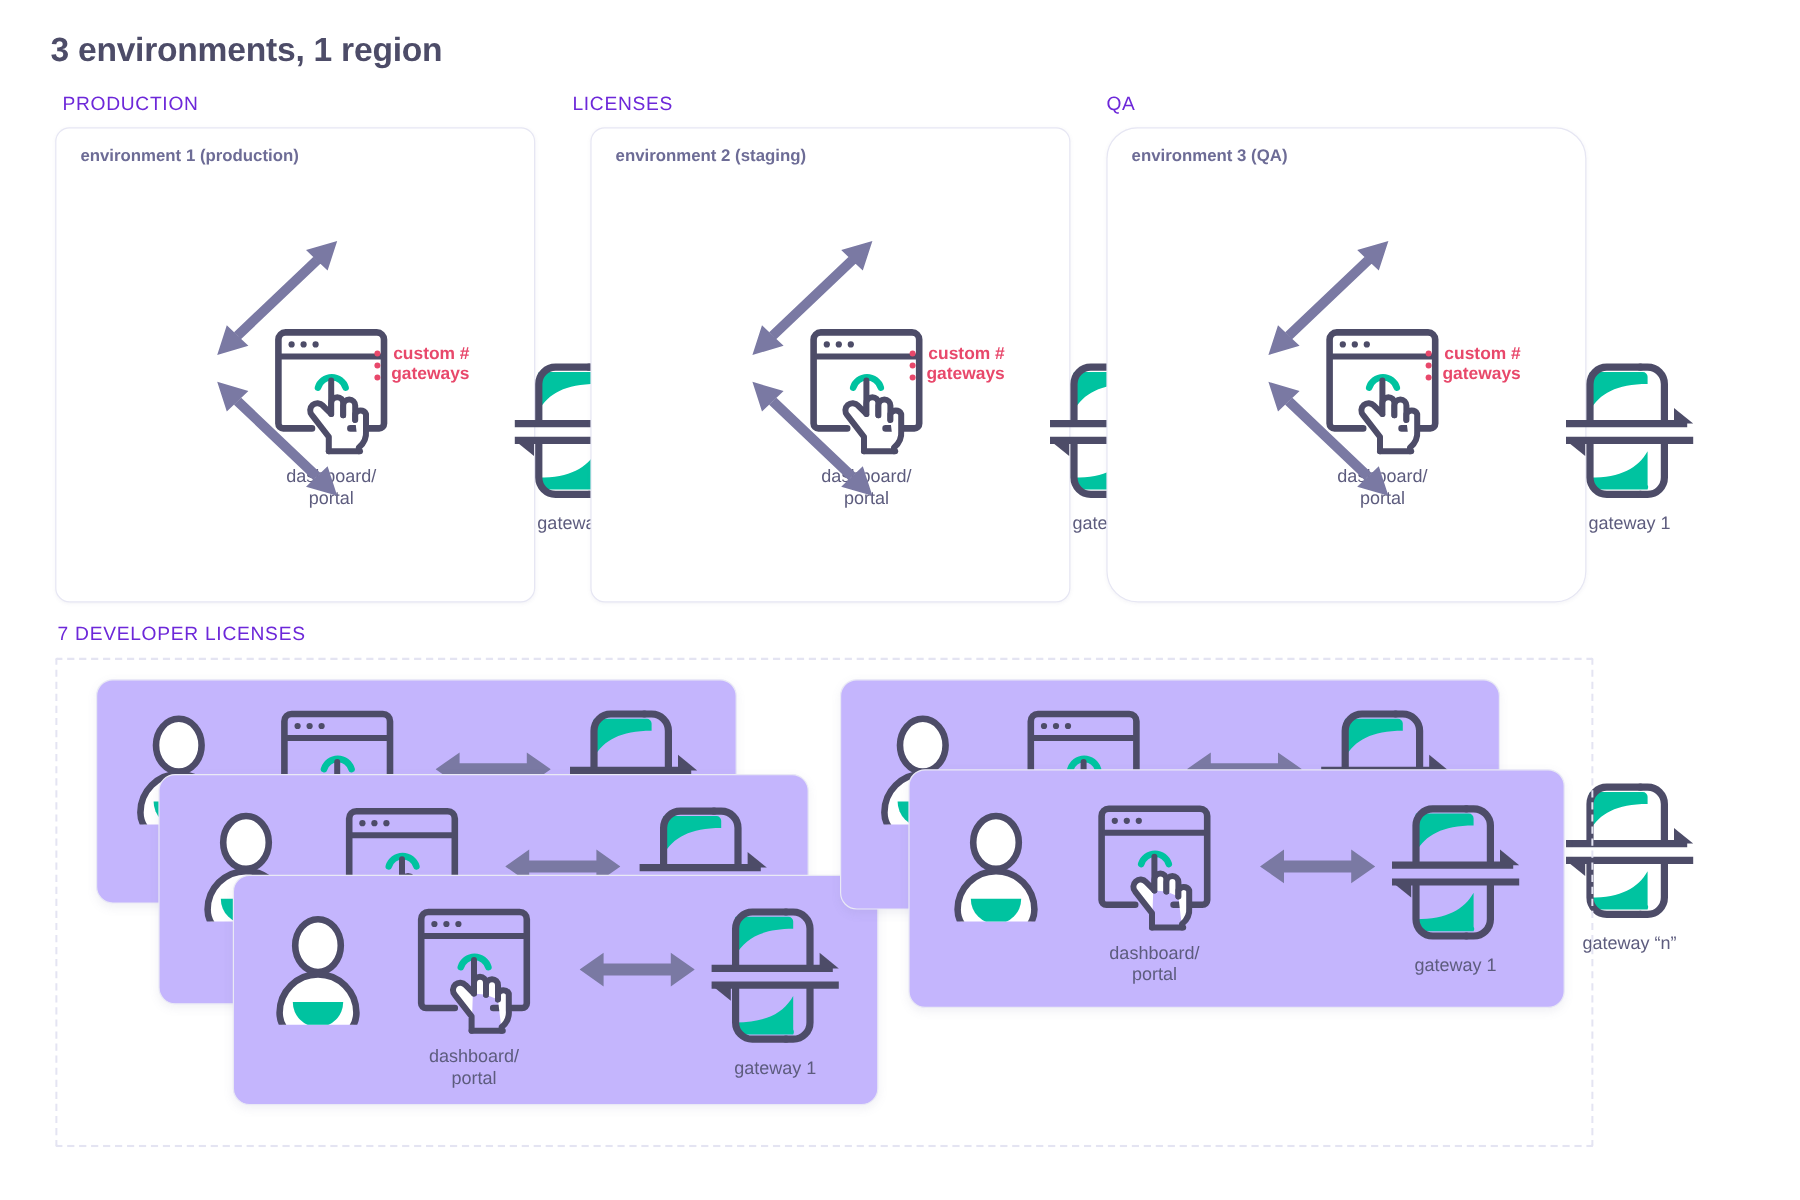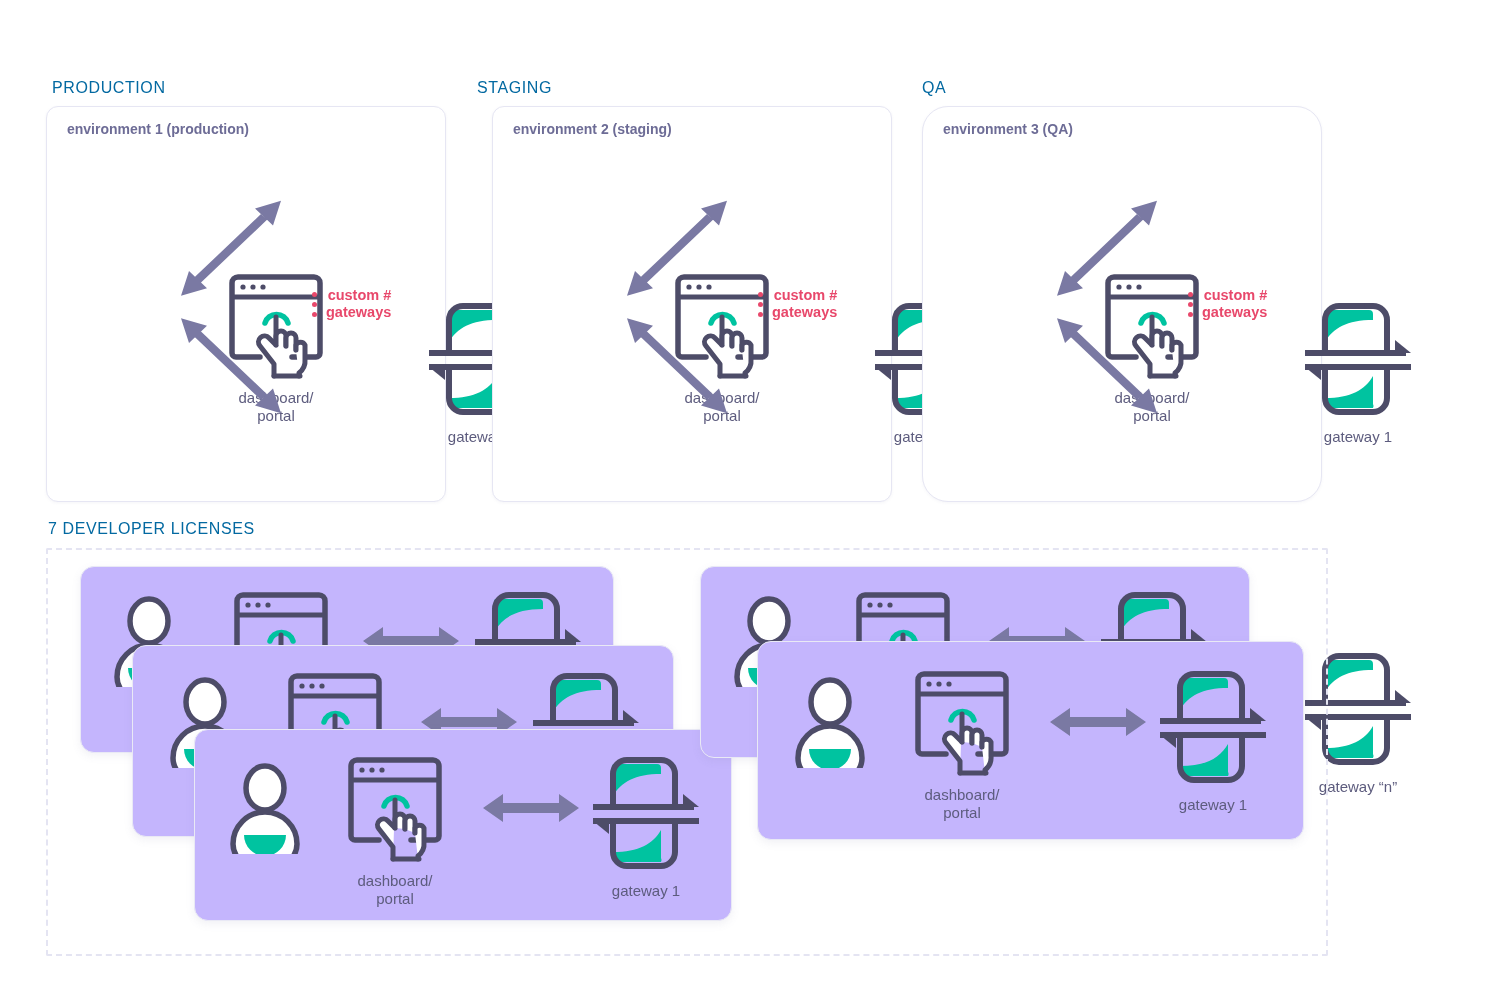--- a/index.html
+++ b/index.html
@@ -16,21 +16,21 @@
   
   .main-title{
     position:absolute;left:42px;top:26px;
     font-size:28px;font-weight:700;color:#4d4c68;
     letter-spacing:-0.2px;
   }
 
   
   .section-cap{
     position:absolute;
-    font-size:16px;font-weight:400;color:#0369a1;
+    font-size:16px;font-weight:400;color:#6d28d9;
     letter-spacing:0.6px;
   }
   #cap-prod{left:52px;top:79px;}
   #cap-stag{left:477px;top:79px;}
   #cap-qa{left:922px;top:79px;}
   #cap-dev{left:48px;top:520px;}
 
   
   .env-card{
     position:absolute;top:106px;
@@ -105,23 +105,24 @@
 
   .clip{overflow:hidden;}
 
   svg{display:block;}
 </style>
 </head>
 <body>
 
 <div class="page">
 
+  <div class="main-title">3 environments, 1 region</div>
 
   <div class="section-cap" id="cap-prod">PRODUCTION</div>
-  <div class="section-cap" id="cap-stag">STAGING</div>
+  <div class="section-cap" id="cap-stag">LICENSES</div>
   <div class="section-cap" id="cap-qa">QA</div>
   <div class="section-cap" id="cap-dev">7 DEVELOPER LICENSES</div>
 
   <svg width="0" height="0" style="position:absolute" aria-hidden="true">
     <defs>
 
       <g id="def-gateway">
 
         <path d="M22 14 h44 a4 4 0 0 1 4 4 v6 c-26 0 -40 8 -48 22 v-28 a4 4 0 0 1 0 -4 z" fill="#00c3a0"></path>
 

